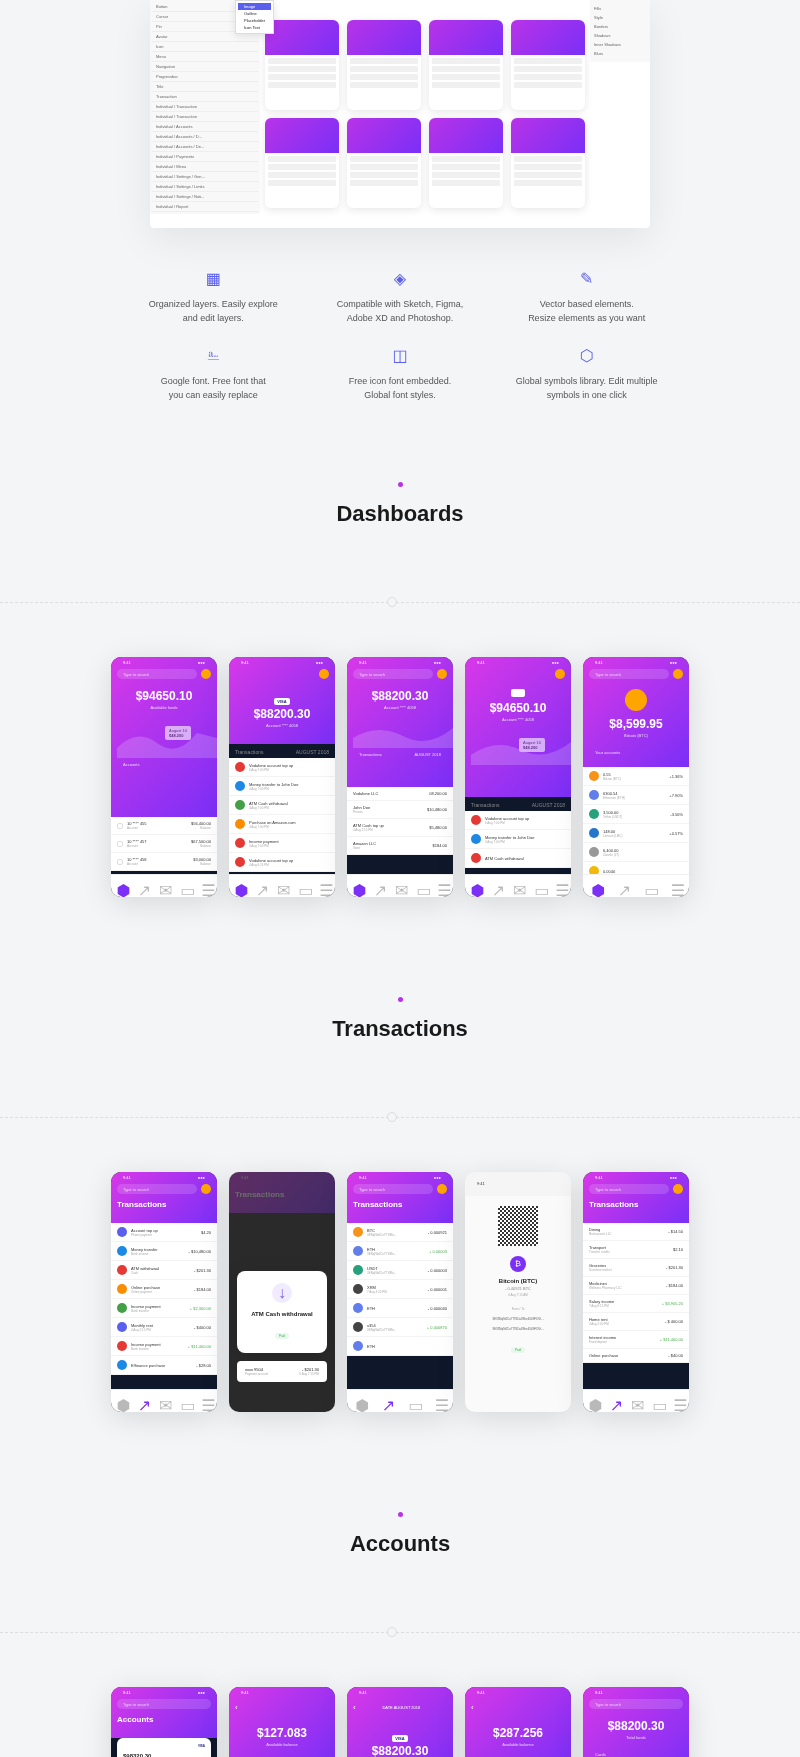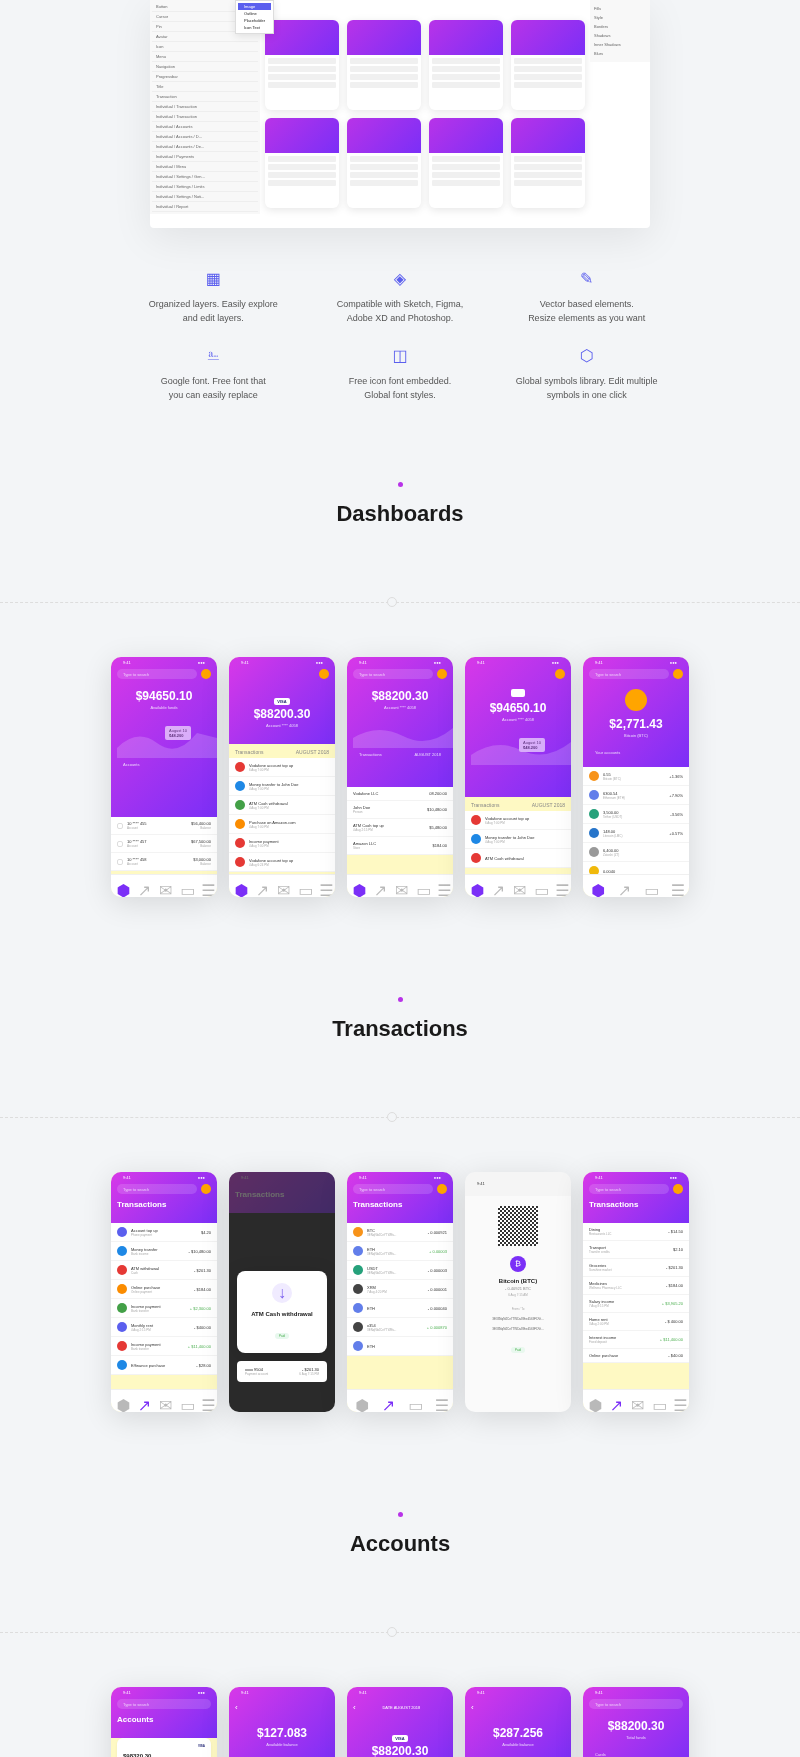--- a/index.html
+++ b/index.html
@@ -25,21 +25,21 @@
 .feature p { font-size: 9px; line-height: 1.5; color: #555; }
 
 .section-dot { width: 5px; height: 5px; background: #b833e8; border-radius: 50%; margin: 0 auto 14px; }
 .section-title { text-align: center; font-size: 22px; font-weight: 700; margin-bottom: 60px; color: #1a1a1a; }
 
 .decoration { position: relative; height: 30px; margin-bottom: 40px; }
 .deco-line { position: absolute; top: 50%; left: 0; right: 0; height: 1px; border-top: 1px dashed #ddd; }
 .deco-circle { width: 10px; height: 10px; border: 1px solid #ddd; border-radius: 50%; background: #f3f5f7; position: absolute; left: 49%; top: 50%; transform: translate(-50%, -50%); }
 
 .screens { display: flex; gap: 12px; justify-content: center; padding: 0 40px 100px; }
-.phone { width: 106px; background: #fef9c3; border-radius: 10px; box-shadow: 0 6px 30px rgba(0,0,0,0.12); overflow: hidden; position: relative; }
+.phone { width: 106px; background: #0f172a; border-radius: 10px; box-shadow: 0 6px 30px rgba(0,0,0,0.12); overflow: hidden; position: relative; }
 .phone.dark { background: #2a2a2a; }
 
 .status-bar { height: 12px; font-size: 4px; padding: 3px 6px; color: #fff; display: flex; justify-content: space-between; }
 .status-bar.inv { color: #333; }
 
 .header-grad { background: linear-gradient(135deg, #d838e8, #7b2ff7); padding: 0 6px 8px; color: #fff; }
 .search-bar { background: rgba(255,255,255,0.15); border-radius: 10px; height: 10px; font-size: 4px; padding: 2px 6px; color: rgba(255,255,255,0.7); display: flex; align-items: center; }
 .avatar-sm { width: 10px; height: 10px; background: #ffa500; border-radius: 50%; }
 
 .balance-block { text-align: center; padding: 10px 0 8px; }
@@ -524,21 +524,21 @@
           <span>●●●</span>
         </div>
       <div style="display:flex;gap:4px;align-items:center">
           <div class="search-bar" style="flex:1">
             <span>Type to search</span>
           </div>
           <span class="avatar-sm"></span>
         </div>
       <div class="balance-block">
         <div class="coin-circle"></div>
-        <div class="balance-amount">$2,771.43</div>
+        <div class="balance-amount">$8,599.95</div>
         <div class="balance-label">Bitcoin (BTC)</div>
       </div>
       <div class="list-header">
           <span>Your accounts</span>
         </div>
     </div>
     <div class="trans-list" id="d5-coins">
         <div class="trans-item">
     <div class="trans-icon" style="background:#f7931a"></div>
     <div class="trans-text">

